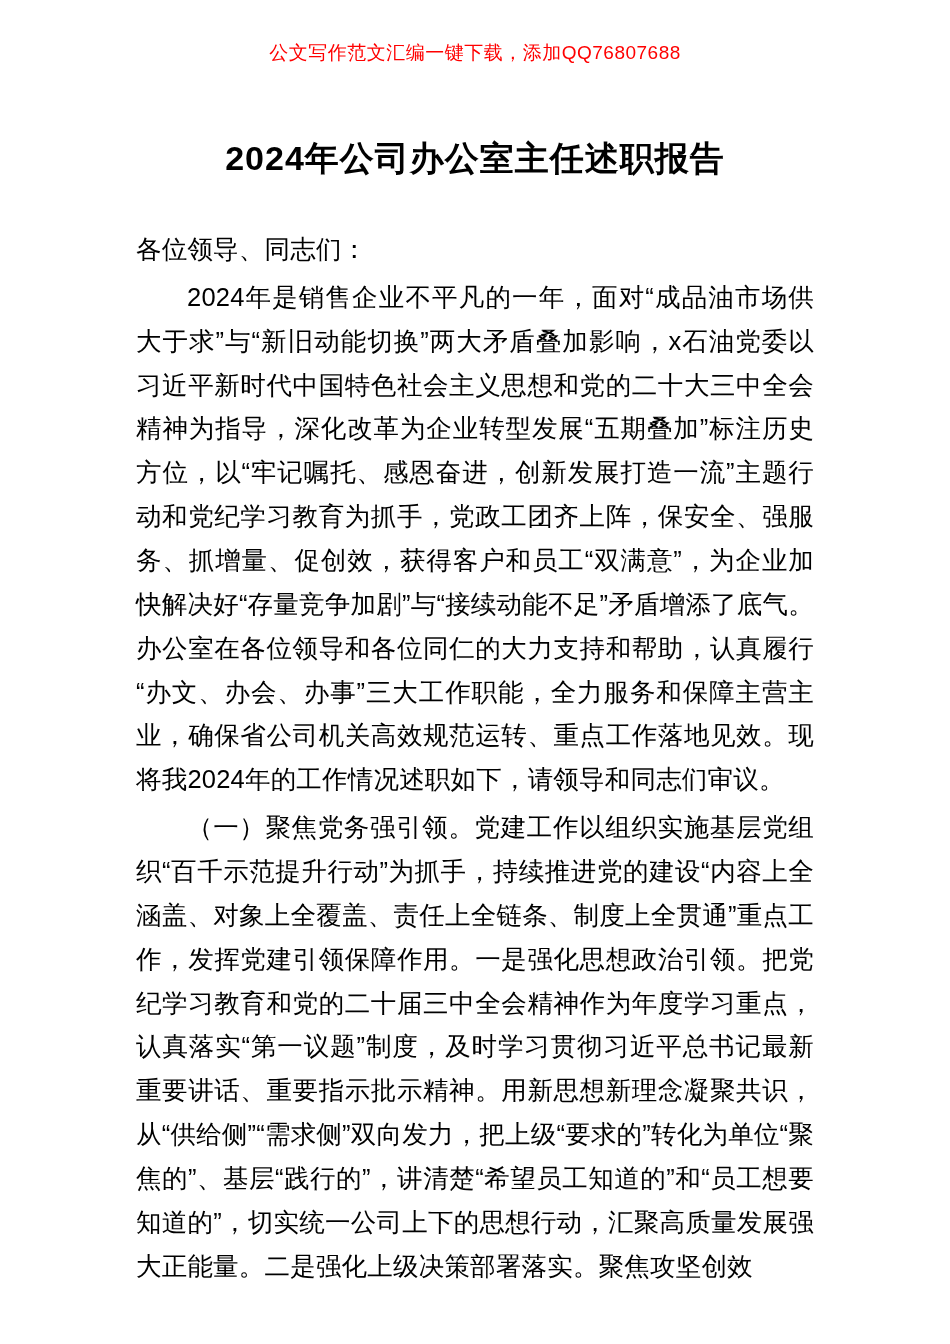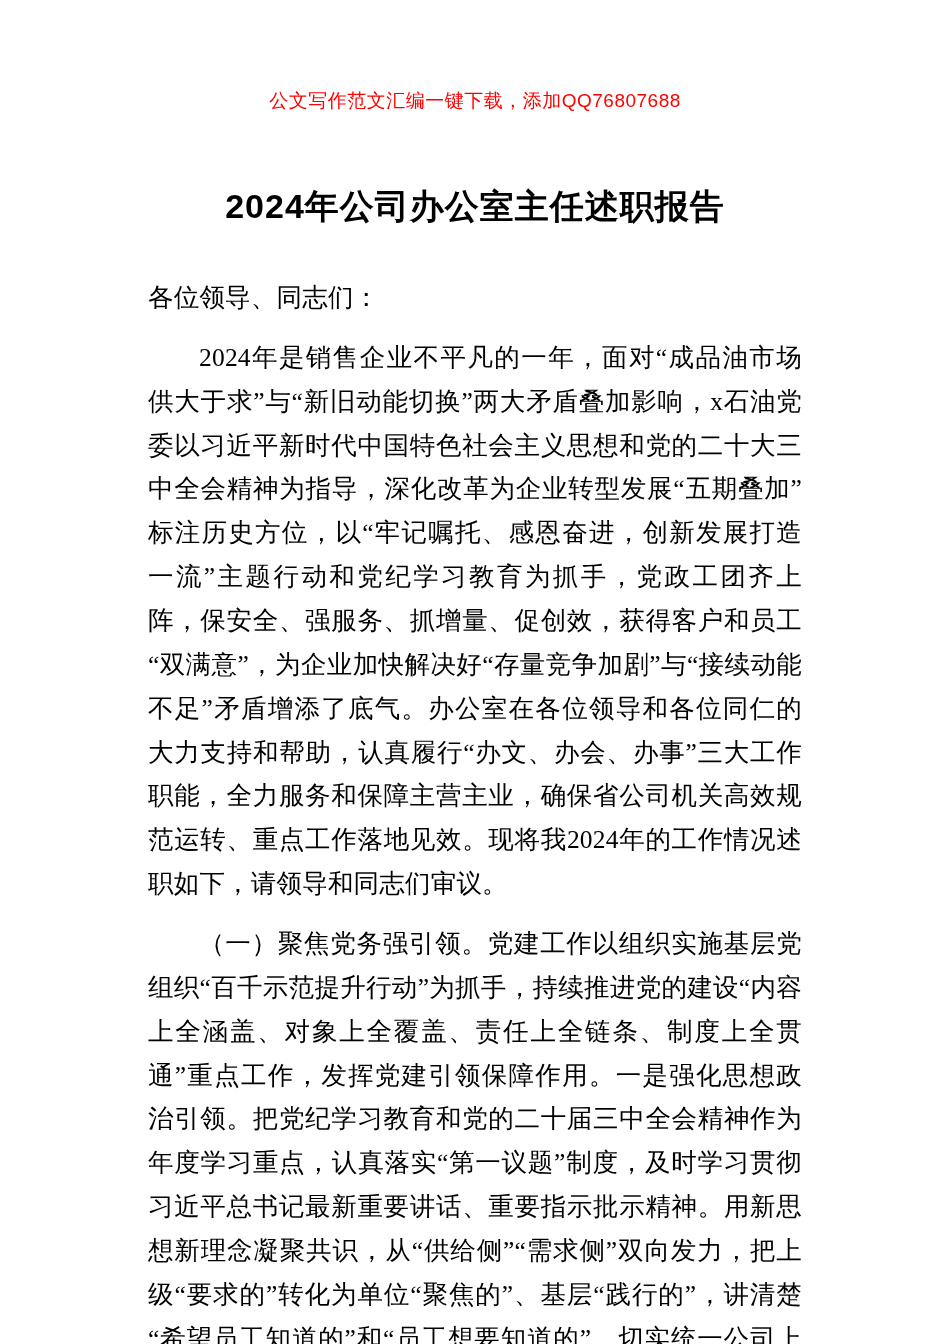--- a/index.html
+++ b/index.html
@@ -21,21 +21,21 @@
     box-sizing: border-box;
     padding: 0 132px;
     position: relative;
   }
   .watermark {
     text-align: center;
     color: #ff0000;
     font-family: "Liberation Sans", "DejaVu Sans", sans-serif;
     font-size: 19px;
     letter-spacing: 0.5px;
-    padding-top: 88px;
+    padding-top: 40px;
     white-space: nowrap;
   }
   .doc-title {
     text-align: center;
     font-family: "Liberation Sans", "DejaVu Sans", sans-serif;
     font-weight: bold;
     font-size: 34px;
     letter-spacing: 1px;
     margin-top: 70px;
     margin-bottom: 4px;
@@ -45,23 +45,22 @@
     margin-top: 46px;
     font-family: "Liberation Sans", "DejaVu Sans", sans-serif;
     font-size: 25.5px;
     line-height: 1.72;
     text-align: justify;
     text-justify: inter-ideograph;
     letter-spacing: 0.2px;
     color: #000;
   }
   .para {
-    margin: 16px;
+    margin: 4px;
     text-indent: 2em;
-    font-family: Liberation Serif, serif;
   }
   .para.no-indent {
     text-indent: 0;
   }
 </style>
 </head>
 <body>
 
 <div class="page">
   <div class="watermark">公文写作范文汇编一键下载，添加QQ76807688</div>

